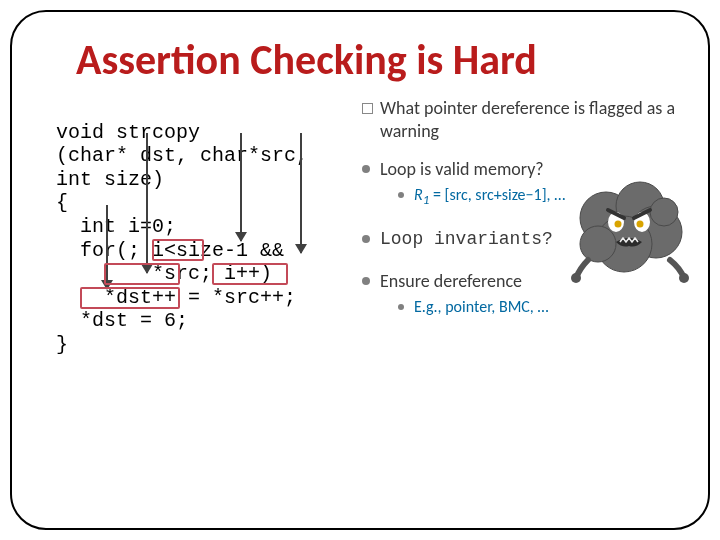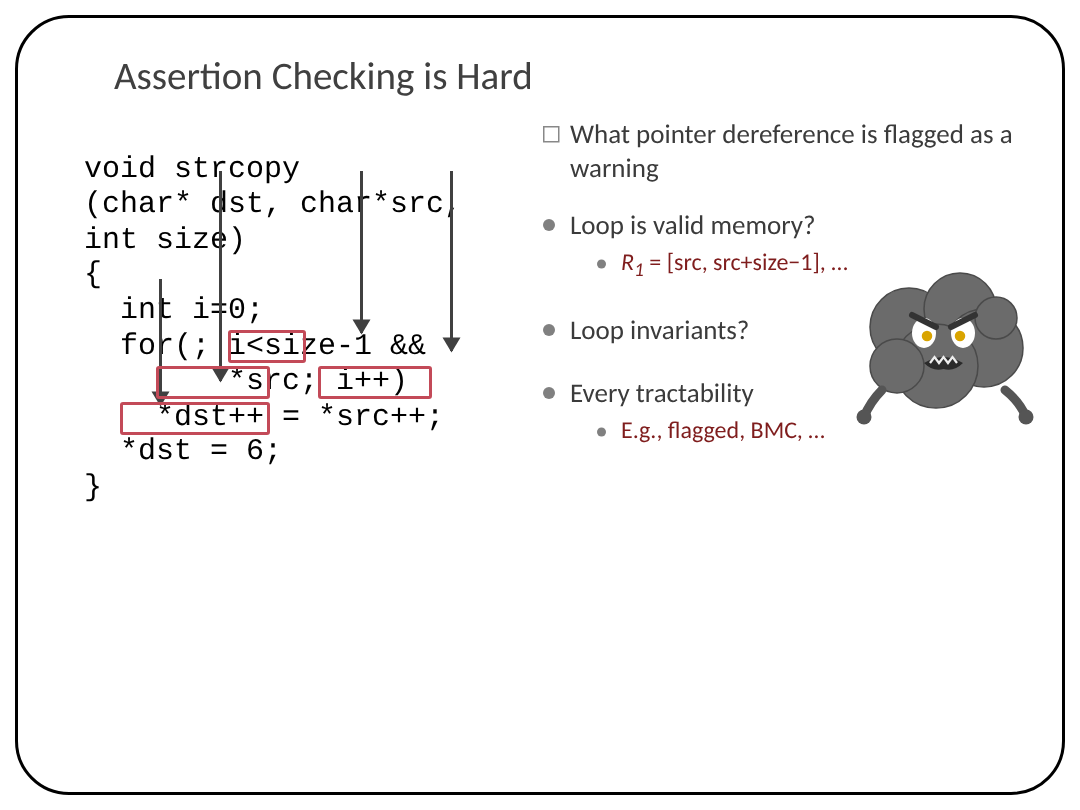--- a/index.html
+++ b/index.html
@@ -8,23 +8,23 @@
     position: relative;
     width: 700px;
     height: 520px;
     margin: 10px;
     border: 2px solid #000;
     border-radius: 36px;
     padding: 22px 28px 22px 44px;
     overflow: hidden;
   }
   .title {
-    font-size: 26px;
-    color: #404040;
-    font-weight: 400;
+    font-size: 42px;
+    color: #b91c1c;
+    font-weight: 700;
     margin-bottom: 12px;
     margin-left: 20px;
   }
   .content {
     display: flex;
     gap: 8px;
   }
   .code {
     position: relative;
     font-family: "Courier New", monospace;
@@ -62,21 +62,21 @@
     top: 7px;
     width: 8px;
     height: 8px;
   }
   .b2 {
     position: relative;
     padding-left: 34px;
     margin-top: 4px;
     margin-bottom: 2px;
     font-size: 16px;
-    color: #7f1d1d;
+    color: #0369a1;
   }
   .b2::before {
     content: "";
     position: absolute;
     left: 18px;
     top: 7px;
     width: 6px; height: 6px;
     background: #808080;
     border-radius: 50%;
   }
@@ -144,26 +144,26 @@
     <div class="bullets">
       <div class="b1">
         <span>What pointer dereference is flagged as a warning</span>
       </div>
       <div class="b1 dot">
         <span>Loop is valid memory?</span>
         <div class="b2">
           <i><span>R</span><span class="sub">1</span></i><span> = [src, src+size−1], …</span>
         </div>
       </div>
-      <div class="b1 dot" style="margin-top:20px;">
+      <div class="b1 dot" style="margin-top:20px;font-family:Liberation Mono, monospace;">
         <span>Loop invariants?</span>
       </div>
       <div class="b1 dot" style="margin-top:20px;">
-        <span>Every tractability</span>
-        <div class="b2">E.g., flagged, BMC, …</div>
+        <span>Ensure dereference</span>
+        <div class="b2">E.g., pointer, BMC, …</div>
       </div>
     </div>
 
   </div>
 
   <svg class="cloud" viewBox="0 0 120 116">
     <g fill="#6b6b6b" stroke="#4a4a4a" stroke-width="1">
       <circle cx="36" cy="50" r="26"></circle>
       <circle cx="70" cy="38" r="24"></circle>
       <circle cx="86" cy="64" r="26"></circle>

